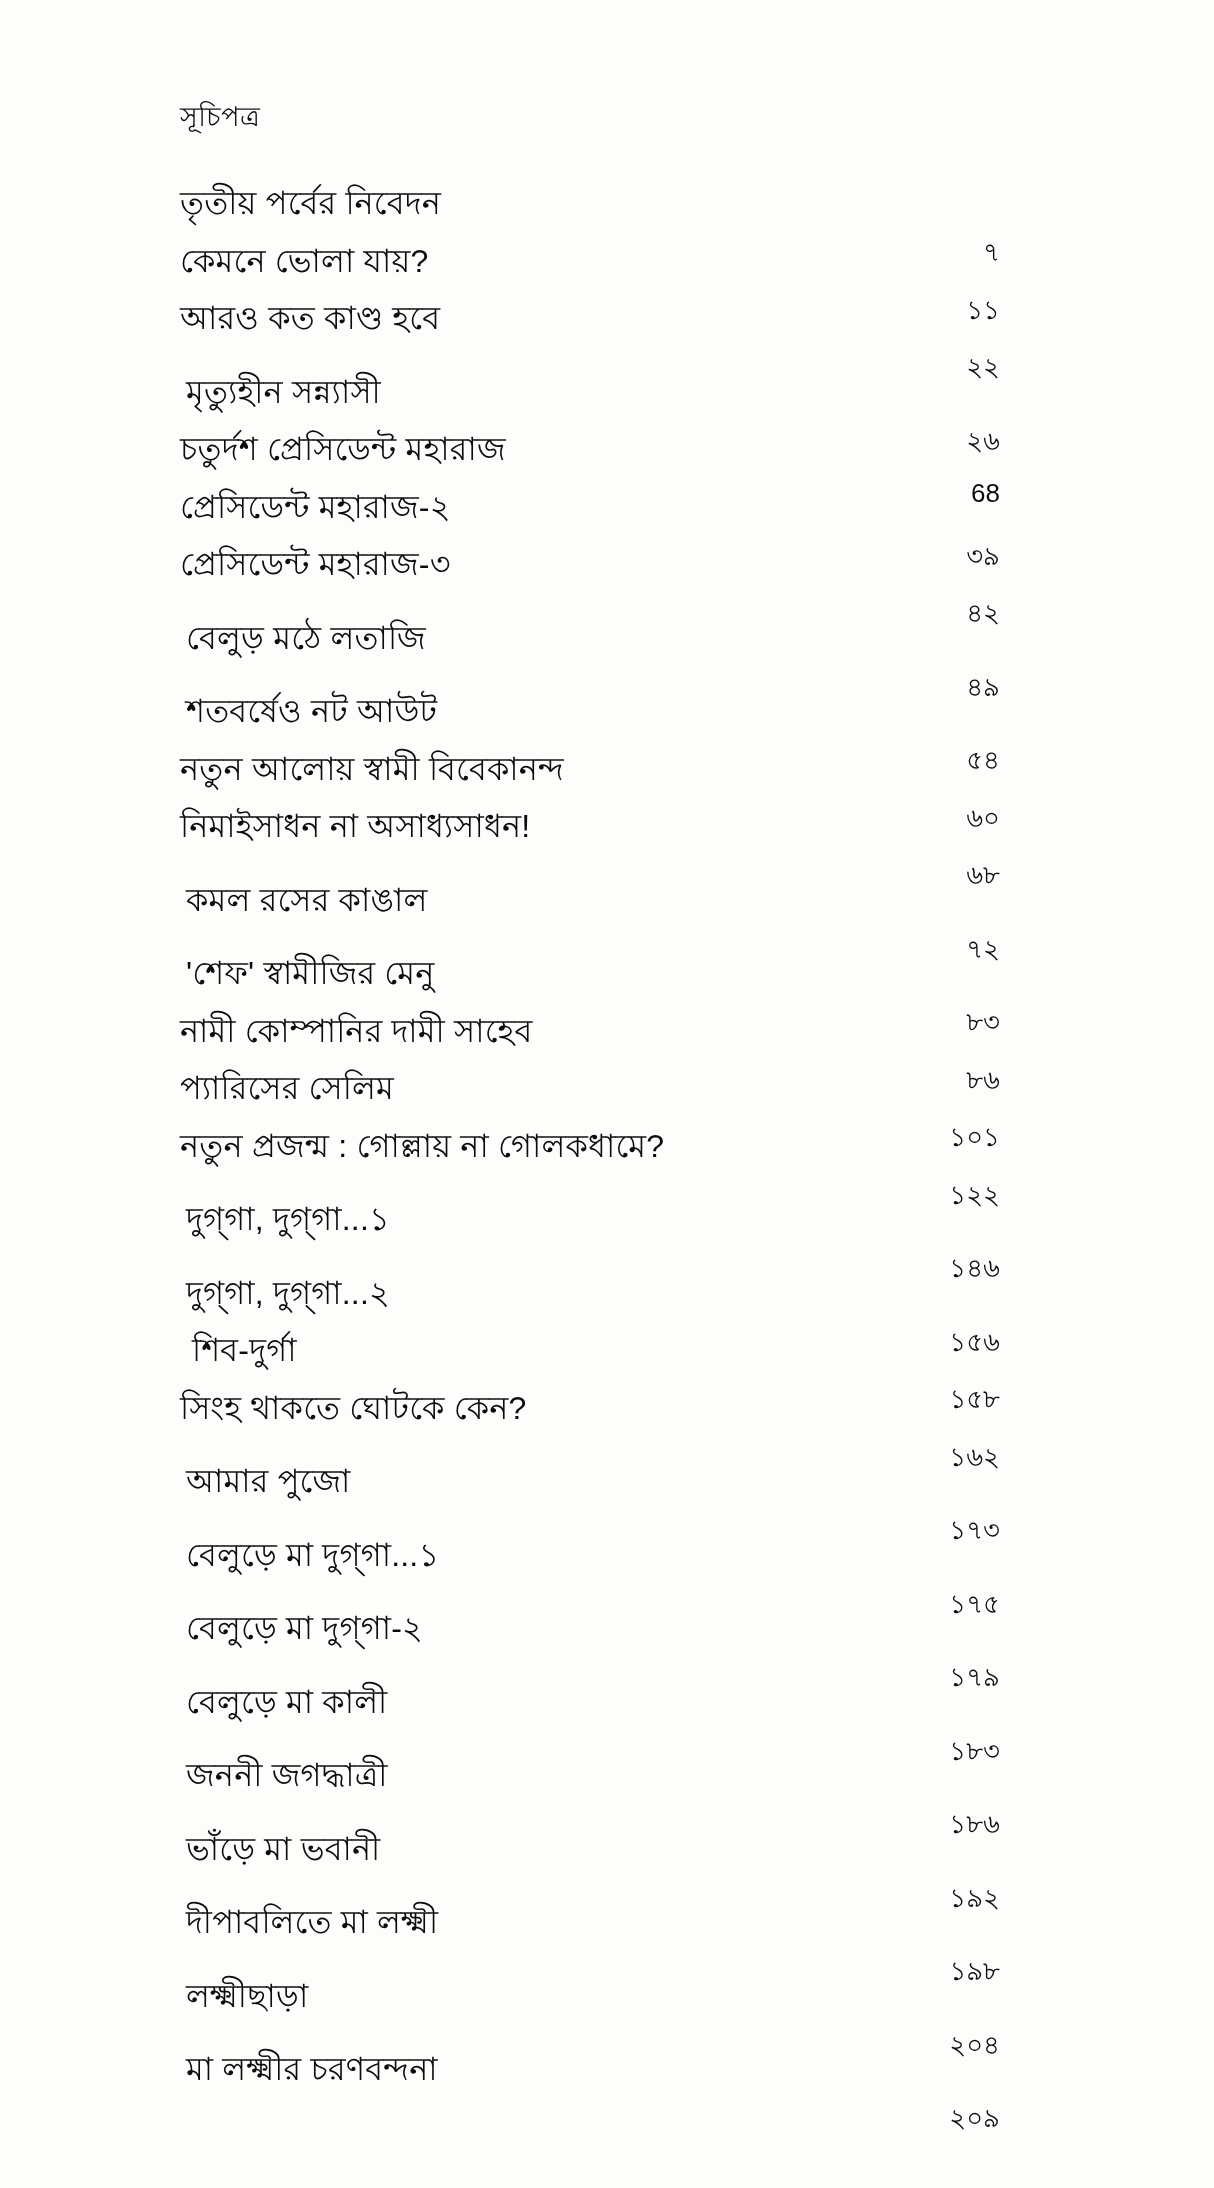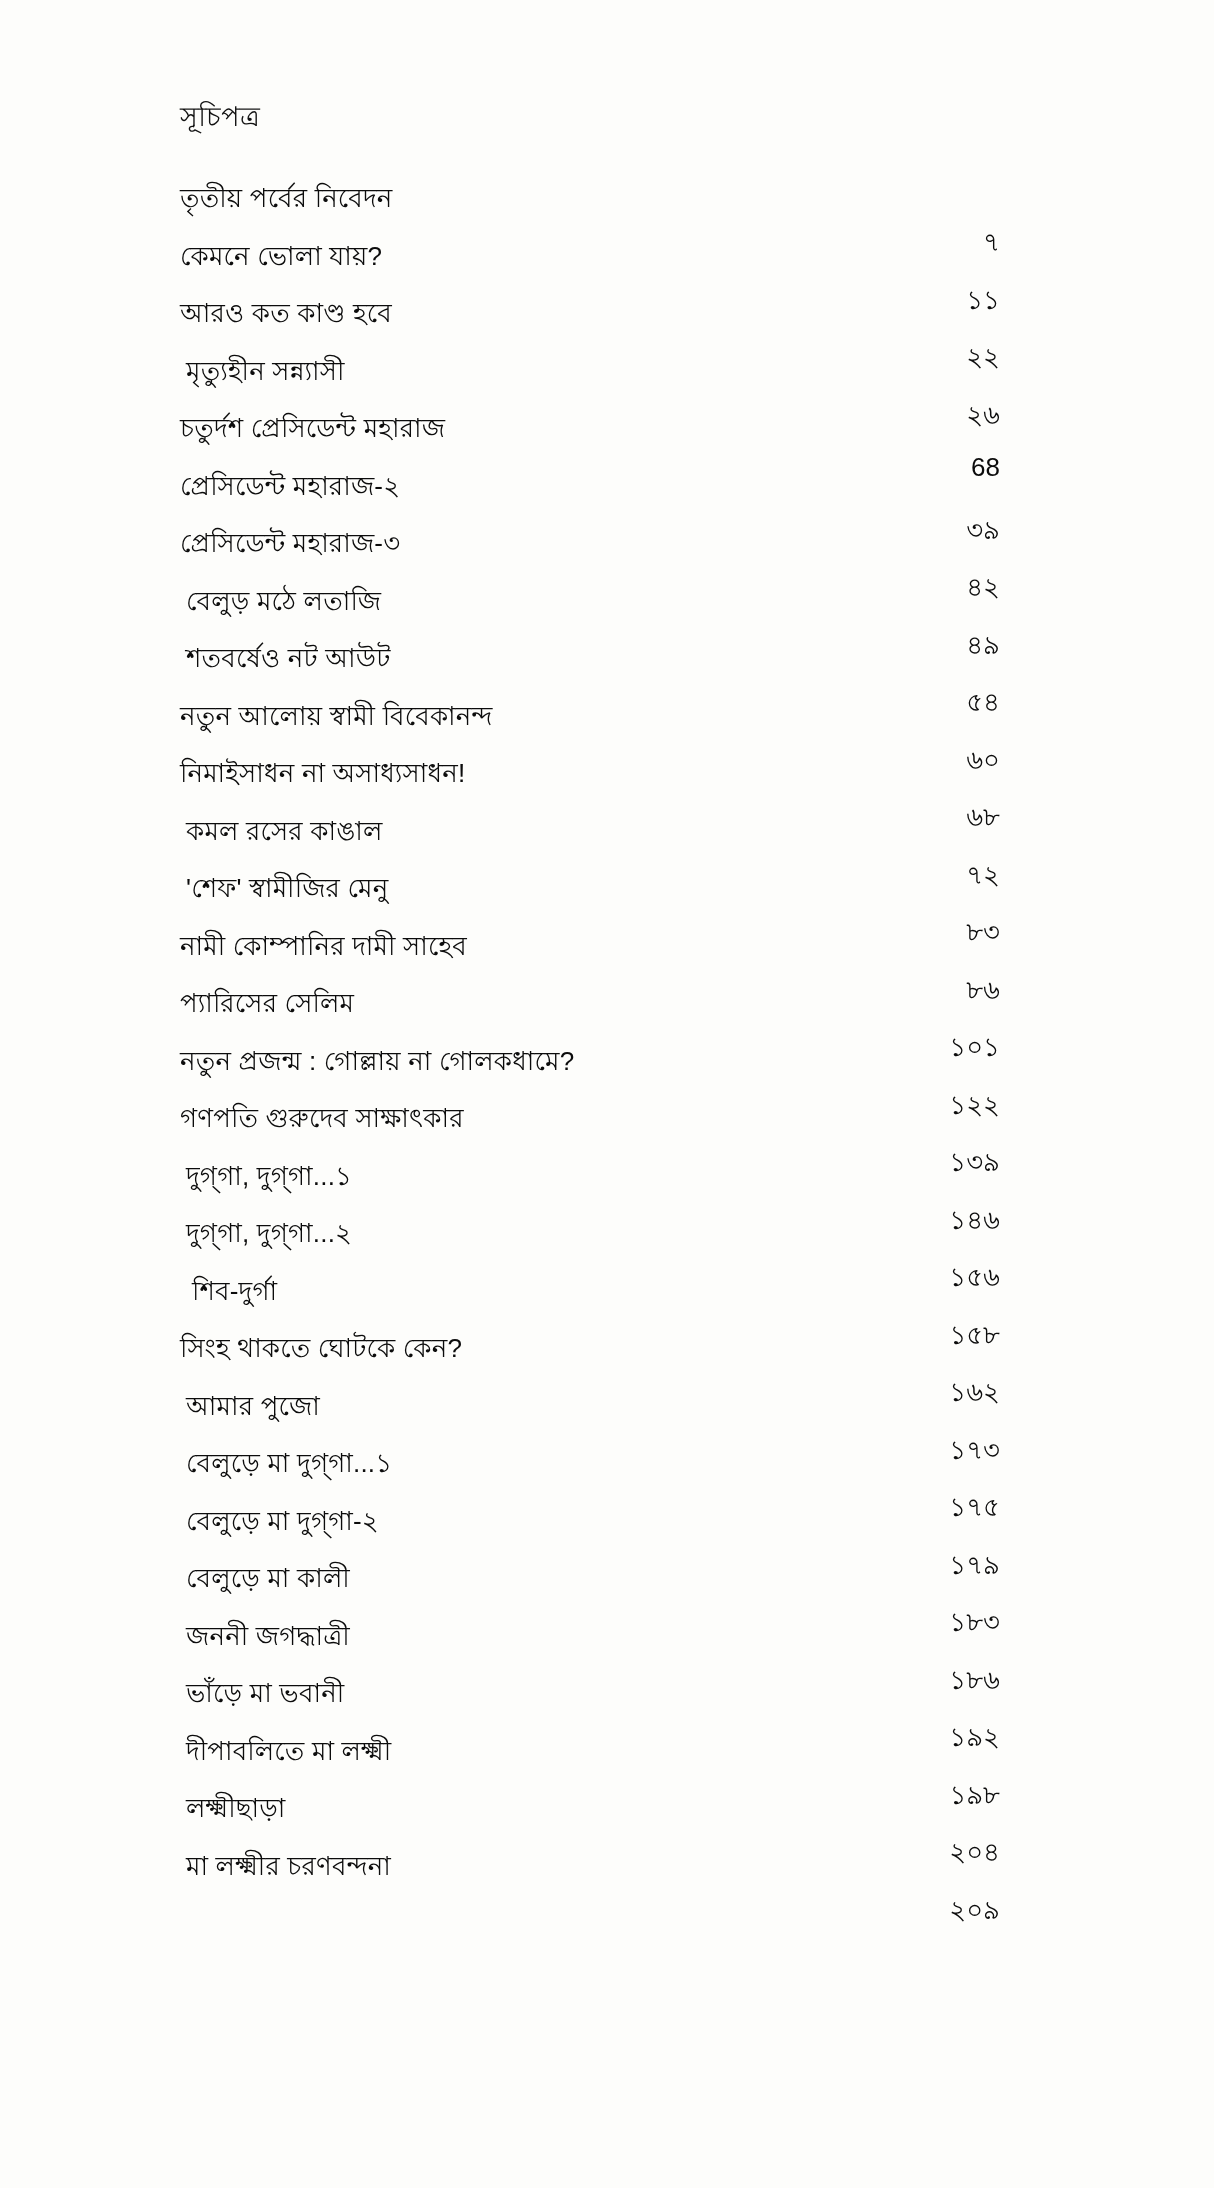--- a/index.html
+++ b/index.html
@@ -32,40 +32,40 @@
     color: #111;
     white-space: nowrap;
   }
   .toc-list {
     position: absolute;
     left: 180px;
     top: 178px;
     width: 720px;
   }
   .toc-title {
-    font-size: 26px;
+    font-size: 32px;
     color: #0c0c0c;
     white-space: nowrap;
     letter-spacing: 0.2px;
   }
   .toc-page {
     position: absolute;
     left: 690px;
     width: 130px;
     text-align: right;
     font-size: 26px;
     color: #0c0c0c;
   }
   .row-wrap {
     position: relative;
     height: 57.5px;
   }
   
   .indent-0 { margin-left: 0px; }
-  .indent-1 { margin-left: 6px; }
+  .indent-1 { margin-left: 6px; margin-top: 16px; }
   .indent-2 { margin-left: 12px; }
 </style>
 </head>
 <body>
 
 <div class="page">
   <div class="toc-heading">সূচিপত্র</div>
   <div class="toc-list">
       <div class="row-wrap">
         <div class="toc-title indent-0">তৃতীয় পর্বের নিবেদন</div>
@@ -125,24 +125,20 @@
       </div>
       <div class="row-wrap">
         <div class="toc-title indent-0">প্যারিসের সেলিম</div>
         <div class="toc-page">১০১</div>
       </div>
       <div class="row-wrap">
         <div class="toc-title indent-0">নতুন প্রজন্ম : গোল্লায় না গোলকধামে?</div>
         <div class="toc-page">১২২</div>
       </div>
       <div class="row-wrap">
-        <div class="toc-title indent-0">গণপতি গুরুদেব সাক্ষাৎকার</div>
-        <div class="toc-page">১৩৯</div>
-      </div>
-      <div class="row-wrap">
         <div class="toc-title indent-1">দুগ্‌গা, দুগ্‌গা...১</div>
         <div class="toc-page">১৪৬</div>
       </div>
       <div class="row-wrap">
         <div class="toc-title indent-1">দুগ্‌গা, দুগ্‌গা...২</div>
         <div class="toc-page">১৫৬</div>
       </div>
       <div class="row-wrap">
         <div class="toc-title indent-2">শিব-দুর্গা</div>
         <div class="toc-page">১৫৮</div>

